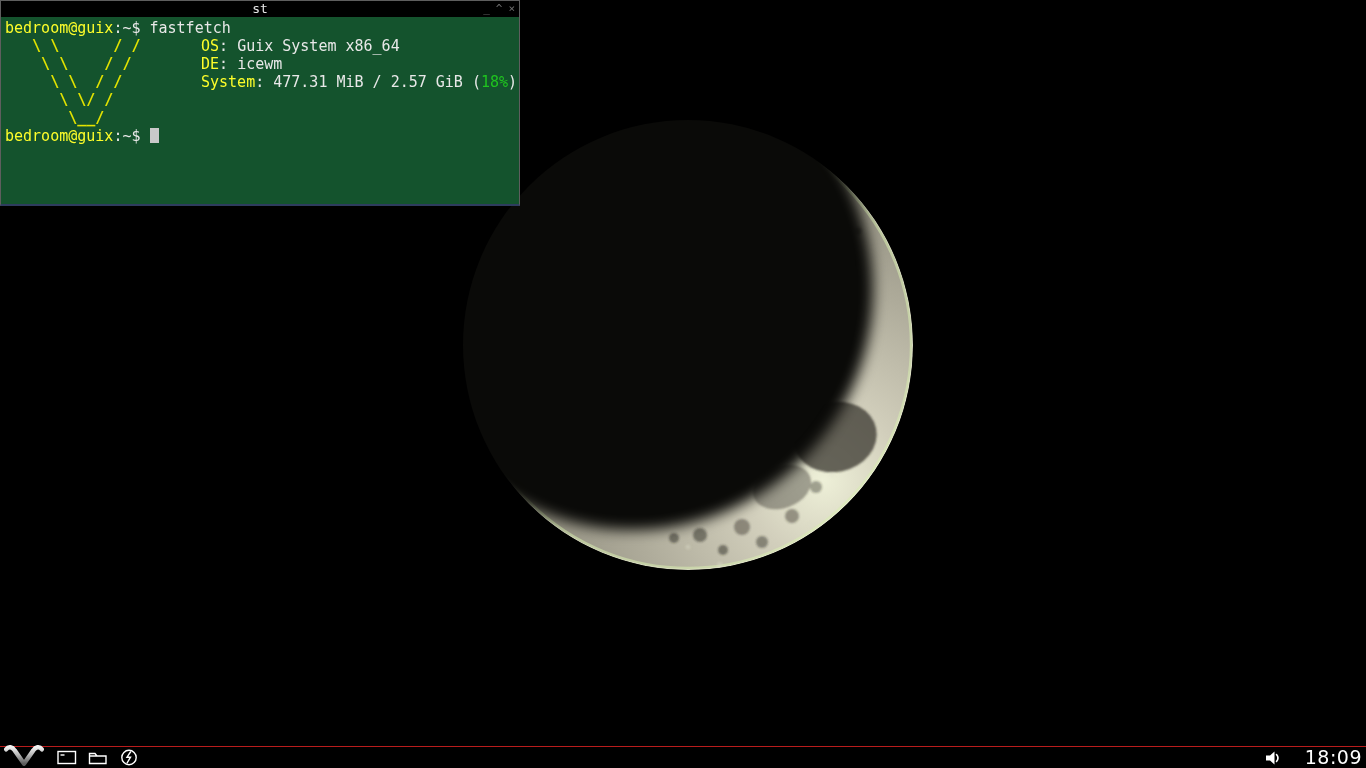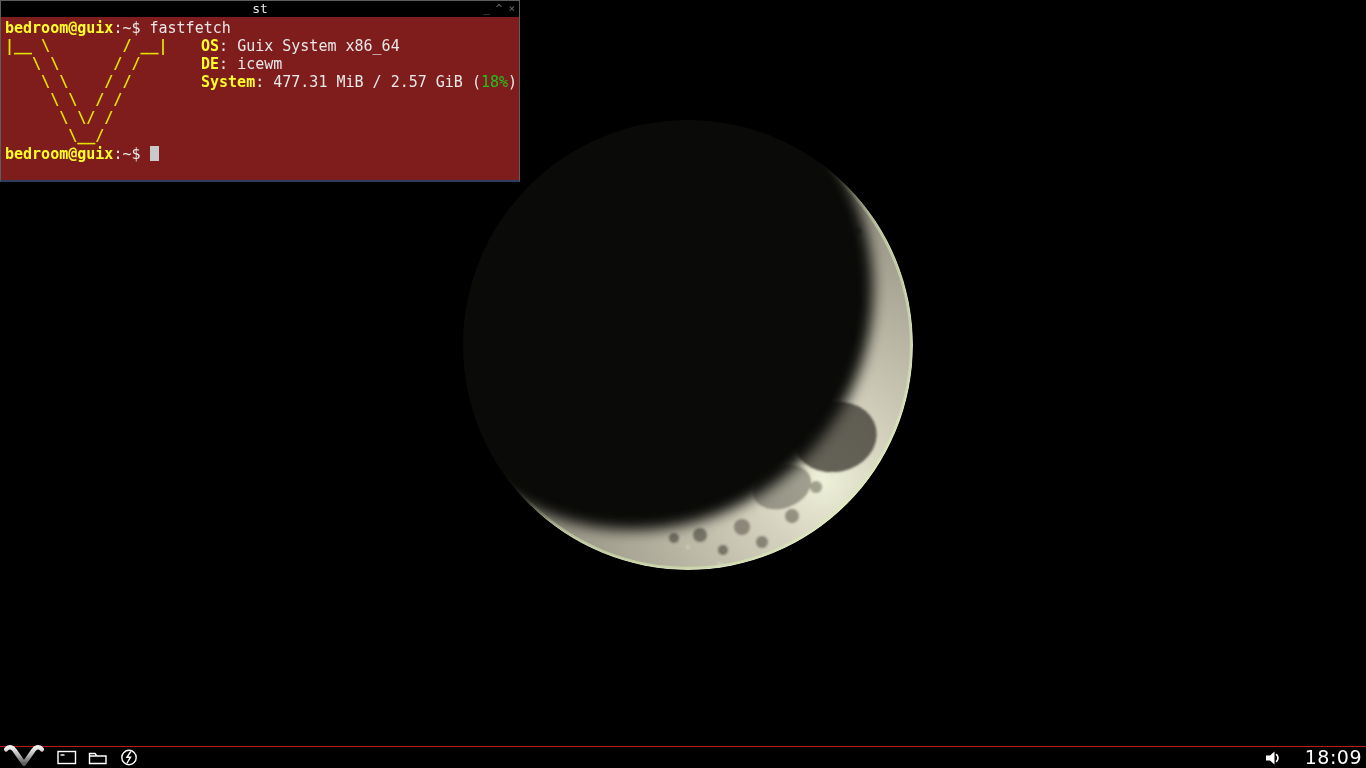--- a/index.html
+++ b/index.html
@@ -5,22 +5,22 @@
   * { margin:0; padding:0; box-sizing:border-box; }
   html,body { width:1366px; height:768px; overflow:hidden; }
   body { background:#000; font-family:"DejaVu Sans", sans-serif; position:relative; }
 
   
   .desktop { position:absolute; inset:0; background:#000; }
   .moon-svg { position:absolute; left:420px; top:95px; width:520px; height:510px; }
 
   
   .terminal {
-    position:absolute; left:0; top:0; width:520px; height:182px;
-    background:#7f1d1d;
+    position:absolute; left:0; top:0; width:520px; height:206px;
+    background:#14532d;
     border:1px solid #5e5e5e;
     border-bottom:2px solid #2e3c5e;
   }
   .titlebar {
     position:relative; height:16px; background:#000;
     display:flex; align-items:center; justify-content:center;
   }
   .titlebar .title {
     color:#e6e6e6; font:13px/16px "DejaVu Sans Mono", monospace;
   }
@@ -29,26 +29,26 @@
     display:flex; gap:6px; align-items:center;
     color:#6f6f6f; font:11px/16px "DejaVu Sans Mono", monospace;
   }
   .titlebar .win-buttons span { cursor:default; }
   .term-body {
     padding:2px 4px 0 4px;
     font:15px/18px "DejaVu Sans Mono", monospace;
     color:#e8e8e8;
   }
   .term-body .line { white-space:pre; height:18px; }
-  .yellow-b { color:#fdfd2a; font-weight:bold; }
+  .yellow-b { color:#fdfd2a; font-weight:normal; }
   .logo-line { color:#e4e400; font-weight:bold; white-space:pre; height:18px; }
   .fetch-row { position:relative; }
   .fetch-info { position:absolute; left:196px; top:0; }
   .info-line { white-space:pre; height:18px; }
-  .info-line .lbl { color:#fdfd2a; font-weight:bold; }
+  .info-line .lbl { color:#fdfd2a; font-weight:normal; }
   .info-line .pct { color:#1fc41f;text-align:center; }
   .cursor {
     display:inline-block; width:9px; height:15px;
     background:#c9c9c9; vertical-align:-2px;
   }
 
   
   .taskbar {
     position:absolute; left:0; bottom:0; width:1366px; height:22px;
     background:#000; border-top:1px solid #b91c1c;
@@ -133,21 +133,20 @@
       <span>×</span>
     </span>
   </div>
 
   <div class="term-body">
 
     <div class="line"><span class="yellow-b">bedroom@guix</span><span>:~$ </span><span>fastfetch</span></div>
 
     <div class="fetch-row">
       <div>
-        <div class="logo-line">|__ \        / __|</div>
         <div class="logo-line">   \ \      / /</div>
         <div class="logo-line">    \ \    / /</div>
         <div class="logo-line">     \ \  / /</div>
         <div class="logo-line">      \ \/ /</div>
         <div class="logo-line">       \__/</div>
       </div>
       <div class="fetch-info">
         <div class="info-line"><span class="lbl">OS</span><span>: </span><span>Guix System x86_64</span><span class="pct"></span><span></span></div>
         <div class="info-line"><span class="lbl">DE</span><span>: </span><span>icewm</span><span class="pct"></span><span></span></div>
         <div class="info-line"><span class="lbl">System</span><span>: </span><span>477.31 MiB / 2.57 GiB (</span><span class="pct">18%</span><span>)</span></div>

